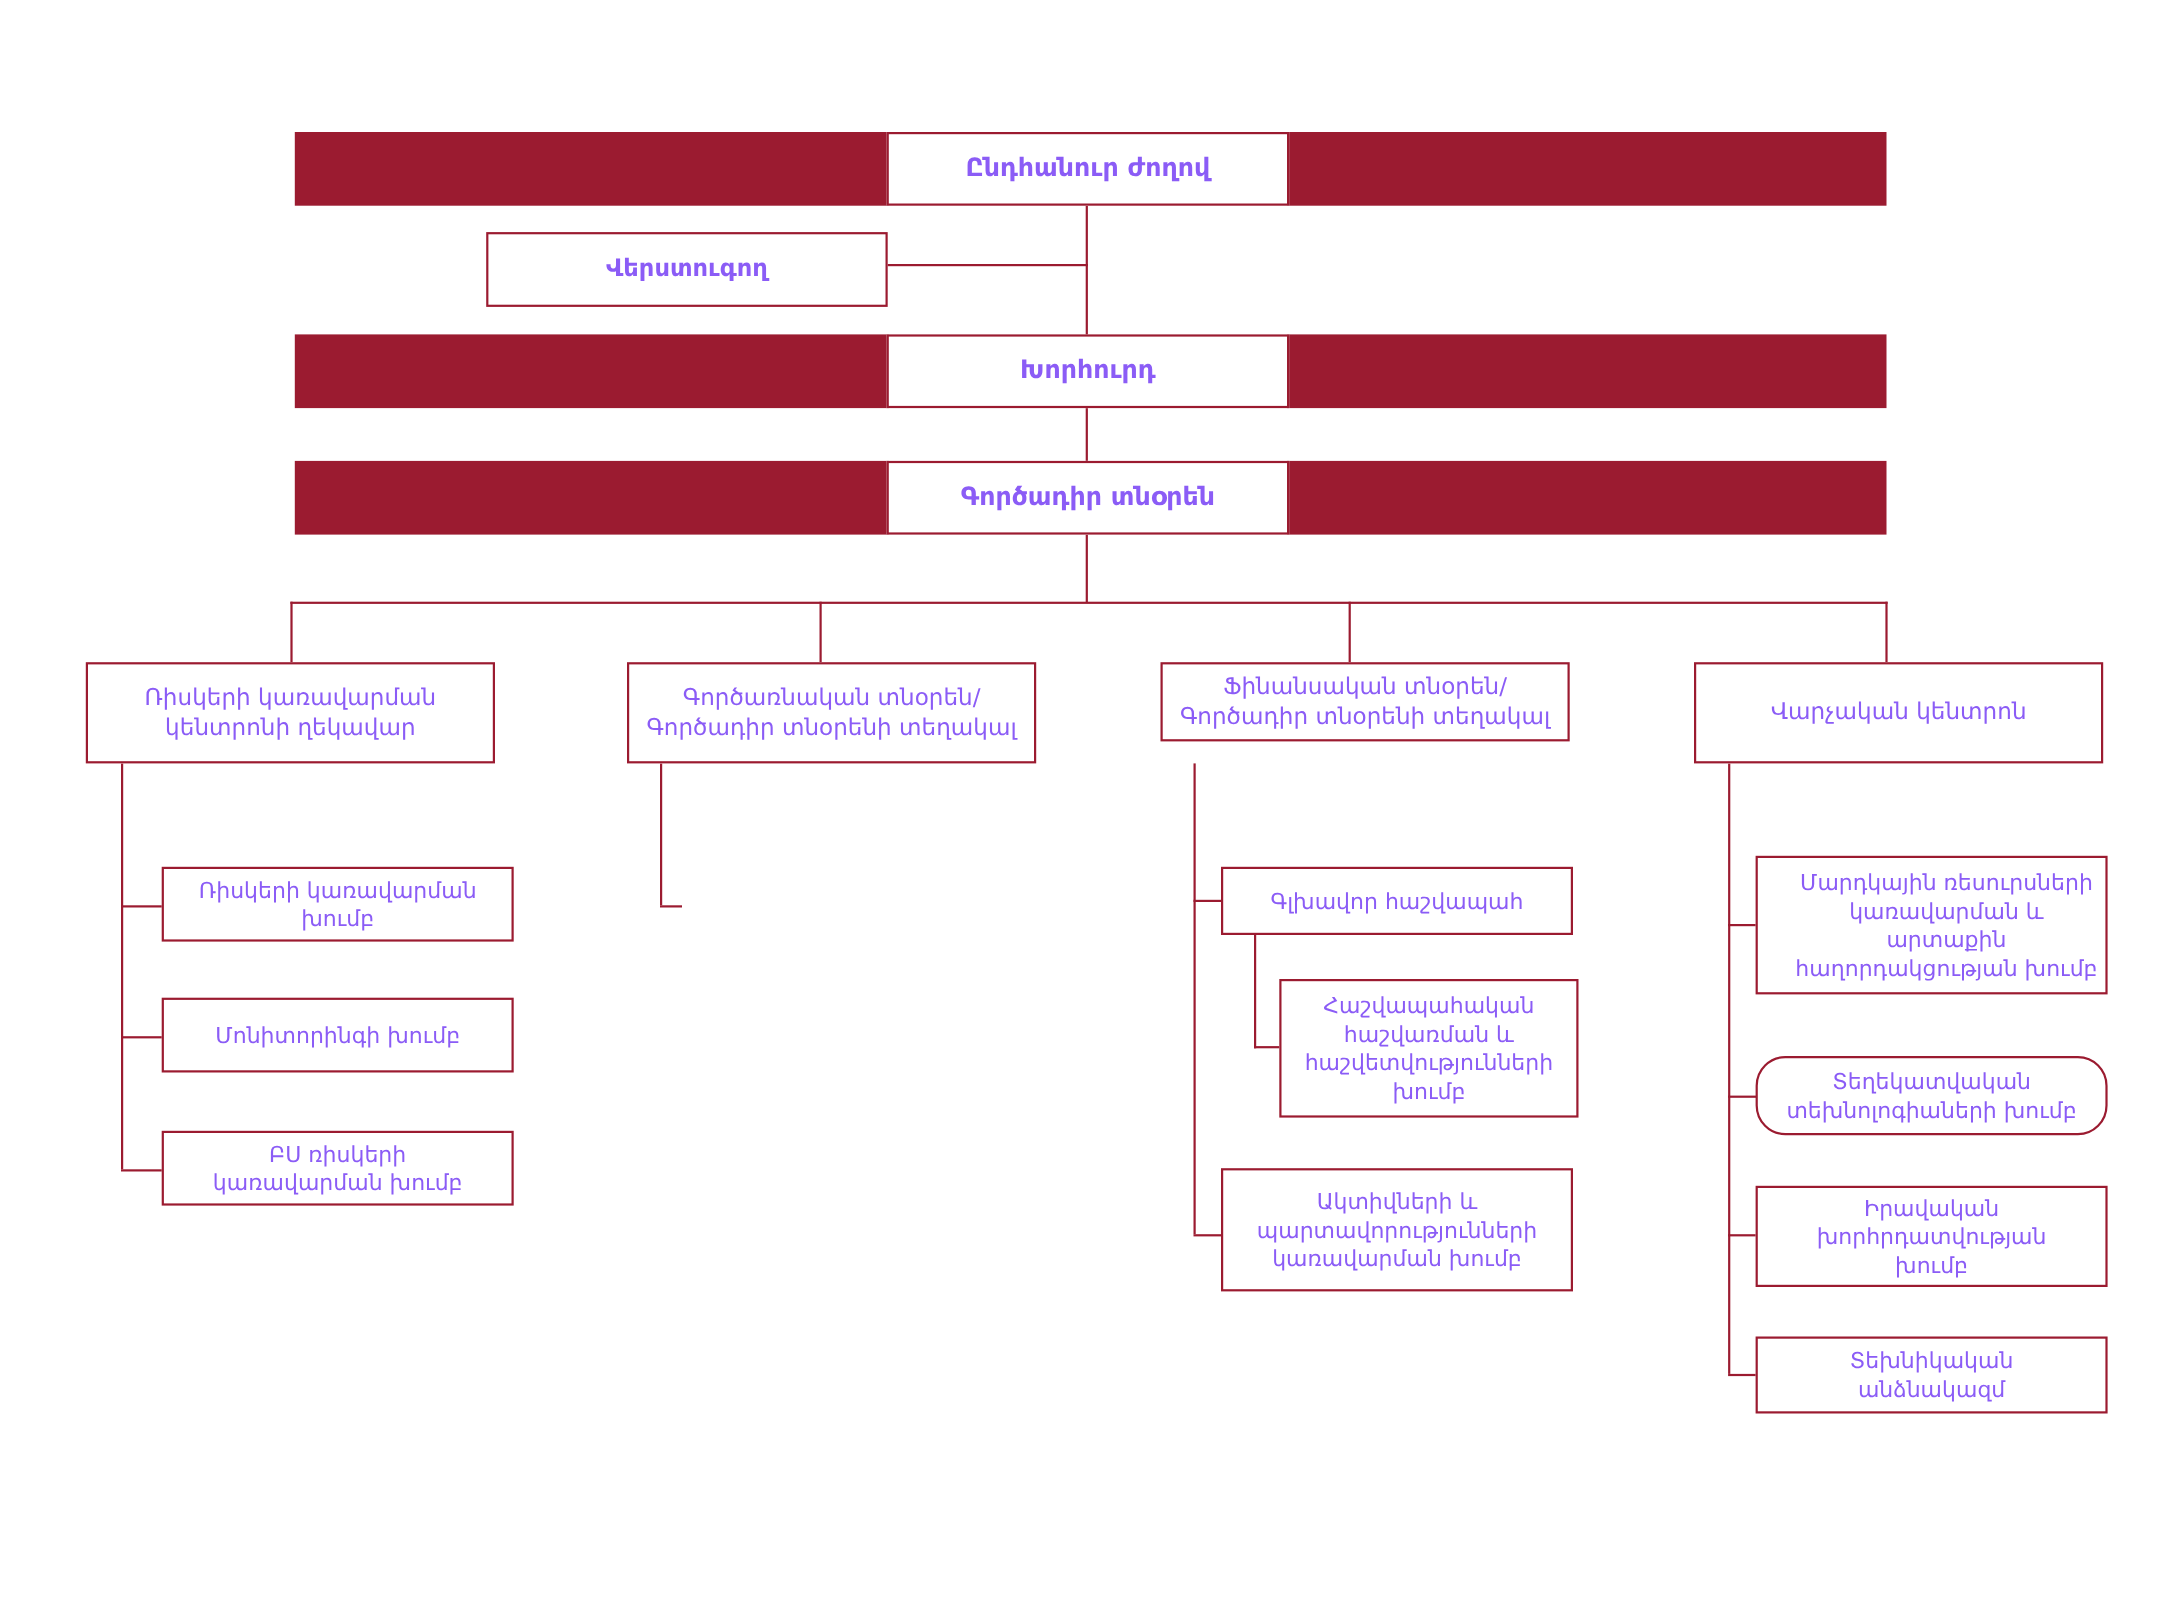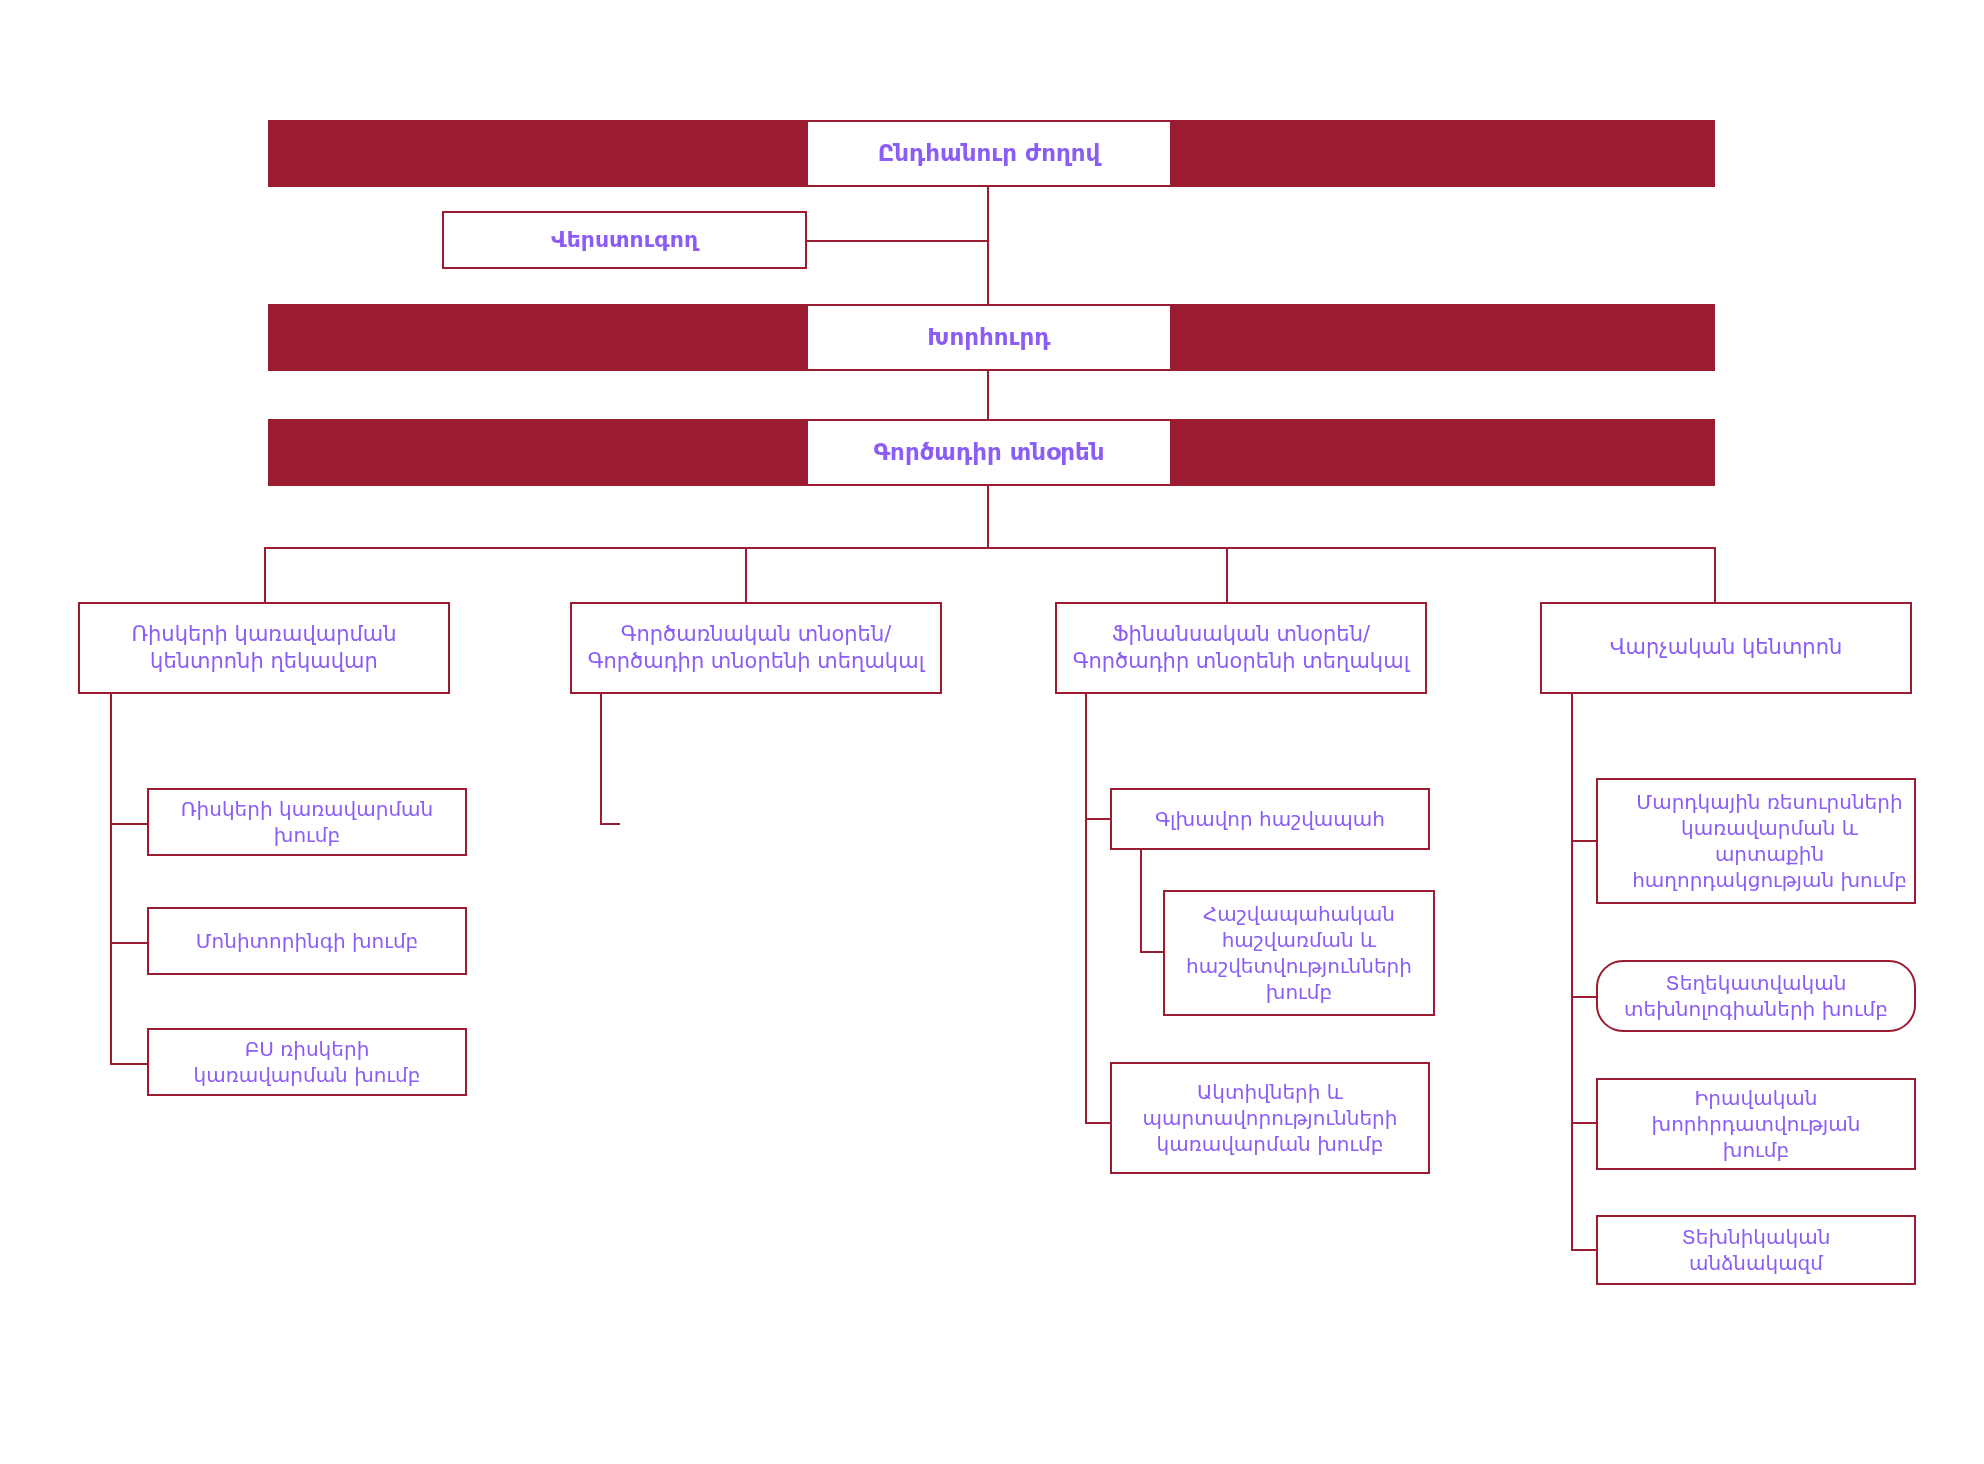--- a/index.html
+++ b/index.html
@@ -74,21 +74,21 @@
 <body>
 
 <div id="chart">
 
   <div class="banner-bar" style="left:268px; top:120px; width:540px; height:67px;"></div>
   <div class="banner-bar" style="left:1170px; top:120px; width:545px; height:67px;"></div>
   <div class="node level0" style="left:806px; top:120px; width:366px; height:67px;">
     <span class="label">Ընդհանուր ժողով</span>
   </div>
 
-  <div class="node level-audit" style="left:442px; top:211px; width:365px; height:58px;">
+  <div class="node level-audit" style="left:442px; top:211px; width:365px; height:68px;">
     <span class="label">Վերստուգող</span>
   </div>
 
   <div class="conn vline" style="left:987px; top:187px; height:122px;"></div>
 
   <div class="conn hline" style="left:806px; top:240px; width:183px;"></div>
 
   <div class="banner-bar" style="left:268px; top:304px; width:540px; height:67px;"></div>
   <div class="banner-bar" style="left:1170px; top:304px; width:545px; height:67px;"></div>
   <div class="node level1" style="left:806px; top:304px; width:366px; height:67px;">
@@ -112,21 +112,21 @@
   <div class="conn vline" style="left:1714px; top:547px; height:55px;"></div>
 
   <div class="node level2" style="left:78px; top:602px; width:372px; height:92px;">
     <span class="label">Ռիսկերի կառավարման
 կենտրոնի ղեկավար</span>
   </div>
   <div class="node level2" style="left:570px; top:602px; width:372px; height:92px;">
     <span class="label">Գործառնական տնօրեն/
 Գործադիր տնօրենի տեղակալ</span>
   </div>
-  <div class="node level2" style="left:1055px; top:602px; width:372px; height:92px;">
+  <div class="node level2" style="left:1055px; top:602px; width:372px; height:72px;">
     <span class="label">Ֆինանսական տնօրեն/
 Գործադիր տնօրենի տեղակալ</span>
   </div>
   <div class="node level2" style="left:1540px; top:602px; width:372px; height:92px;">
     <span class="label">Վարչական կենտրոն</span>
   </div>
 
   <div class="conn vline" style="left:110px; top:694px; height:369px;"></div>
   <div class="conn hline" style="left:110px; top:823px; width:38px;"></div>
   <div class="conn hline" style="left:110px; top:942px; width:38px;"></div>

